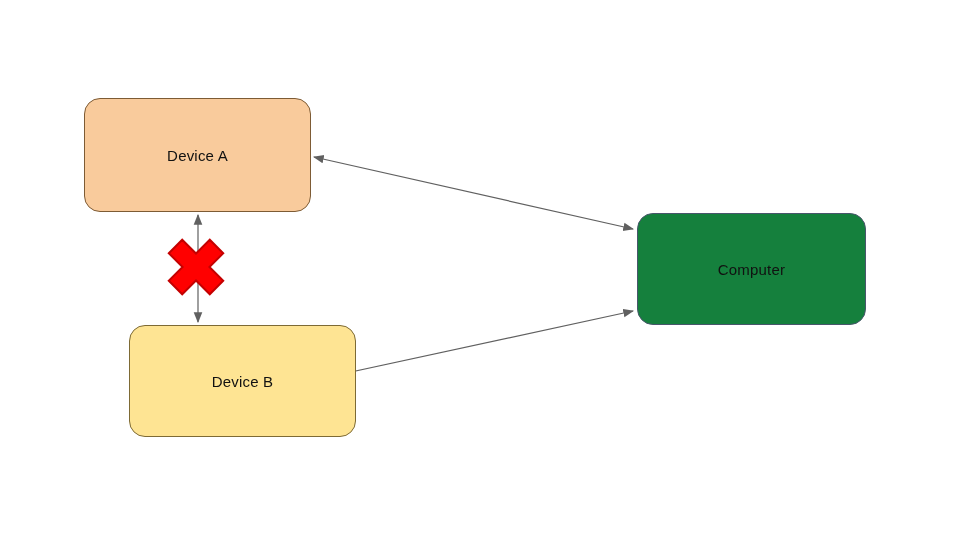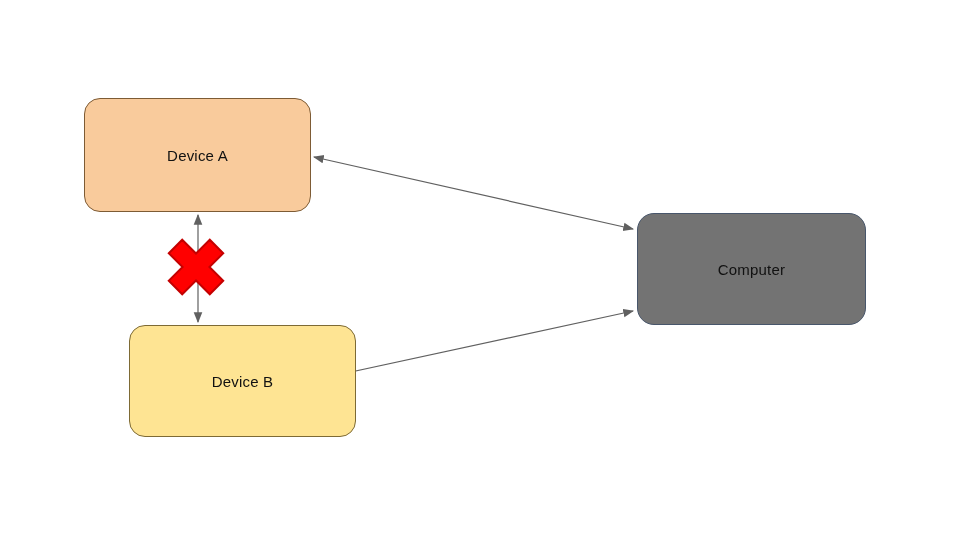--- a/index.html
+++ b/index.html
@@ -67,17 +67,17 @@
   </svg>
 
   <div class="node node-device-a" style="background: rgb(249, 203, 156); border-color: rgb(125, 91, 53);">
     <span class="node-label">Device A</span>
   </div>
 
   <div class="node node-device-b" style="background: rgb(254, 228, 147); border-color: rgb(125, 106, 53);">
     <span class="node-label">Device B</span>
   </div>
 
-  <div class="node node-computer" style="background: #737373; border-color: rgb(72, 86, 107); border-radius: 17px;">
+  <div class="node node-computer" style="background: #15803d; border-color: rgb(72, 86, 107);">
     <span class="node-label">Computer</span>
   </div>
 
 </div>
 
 </body></html>

